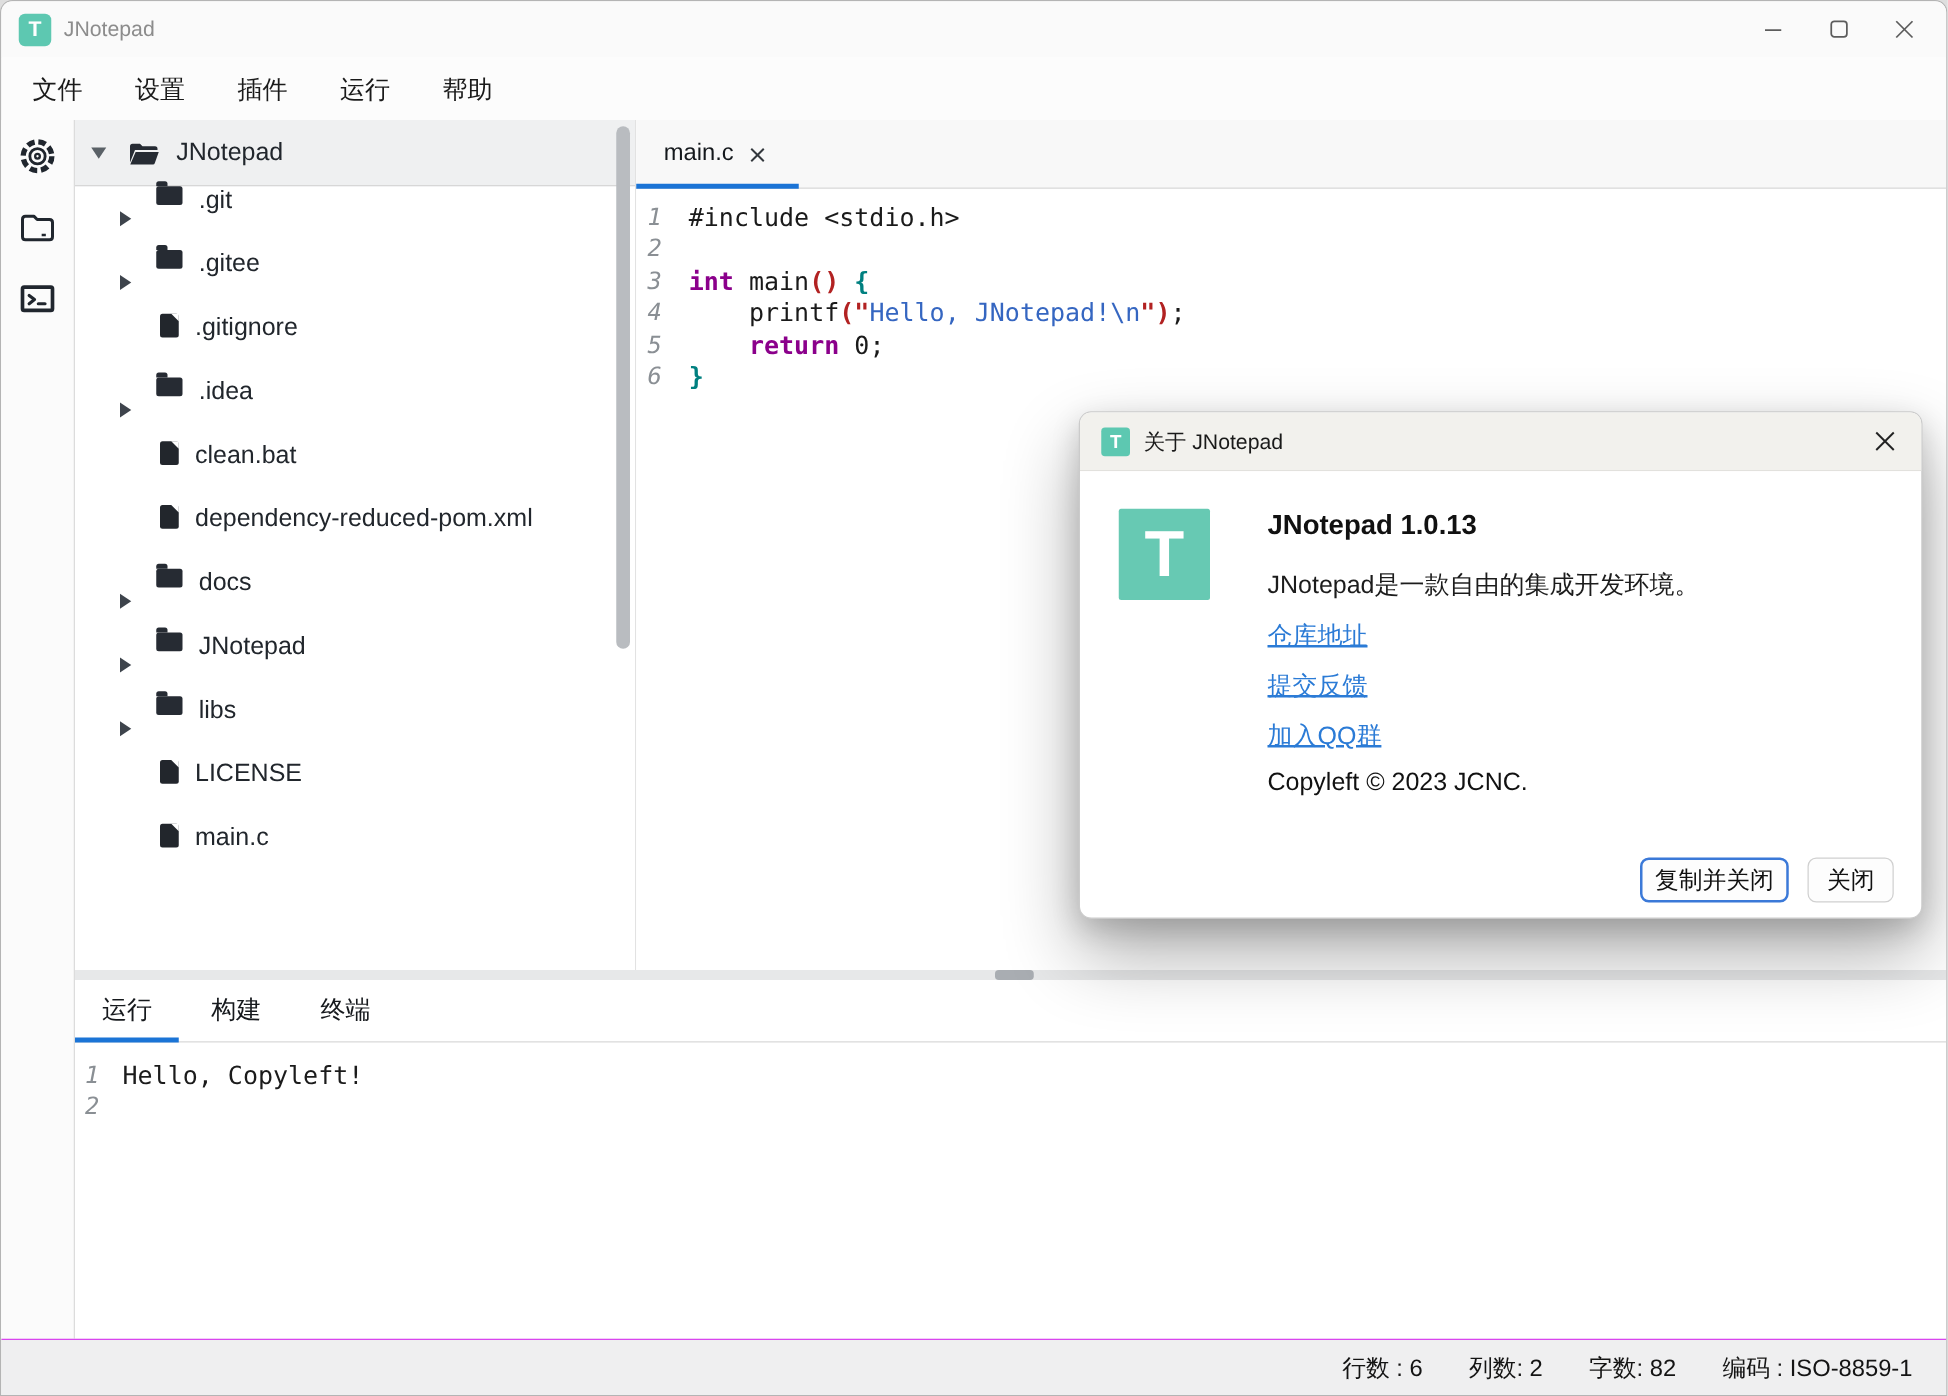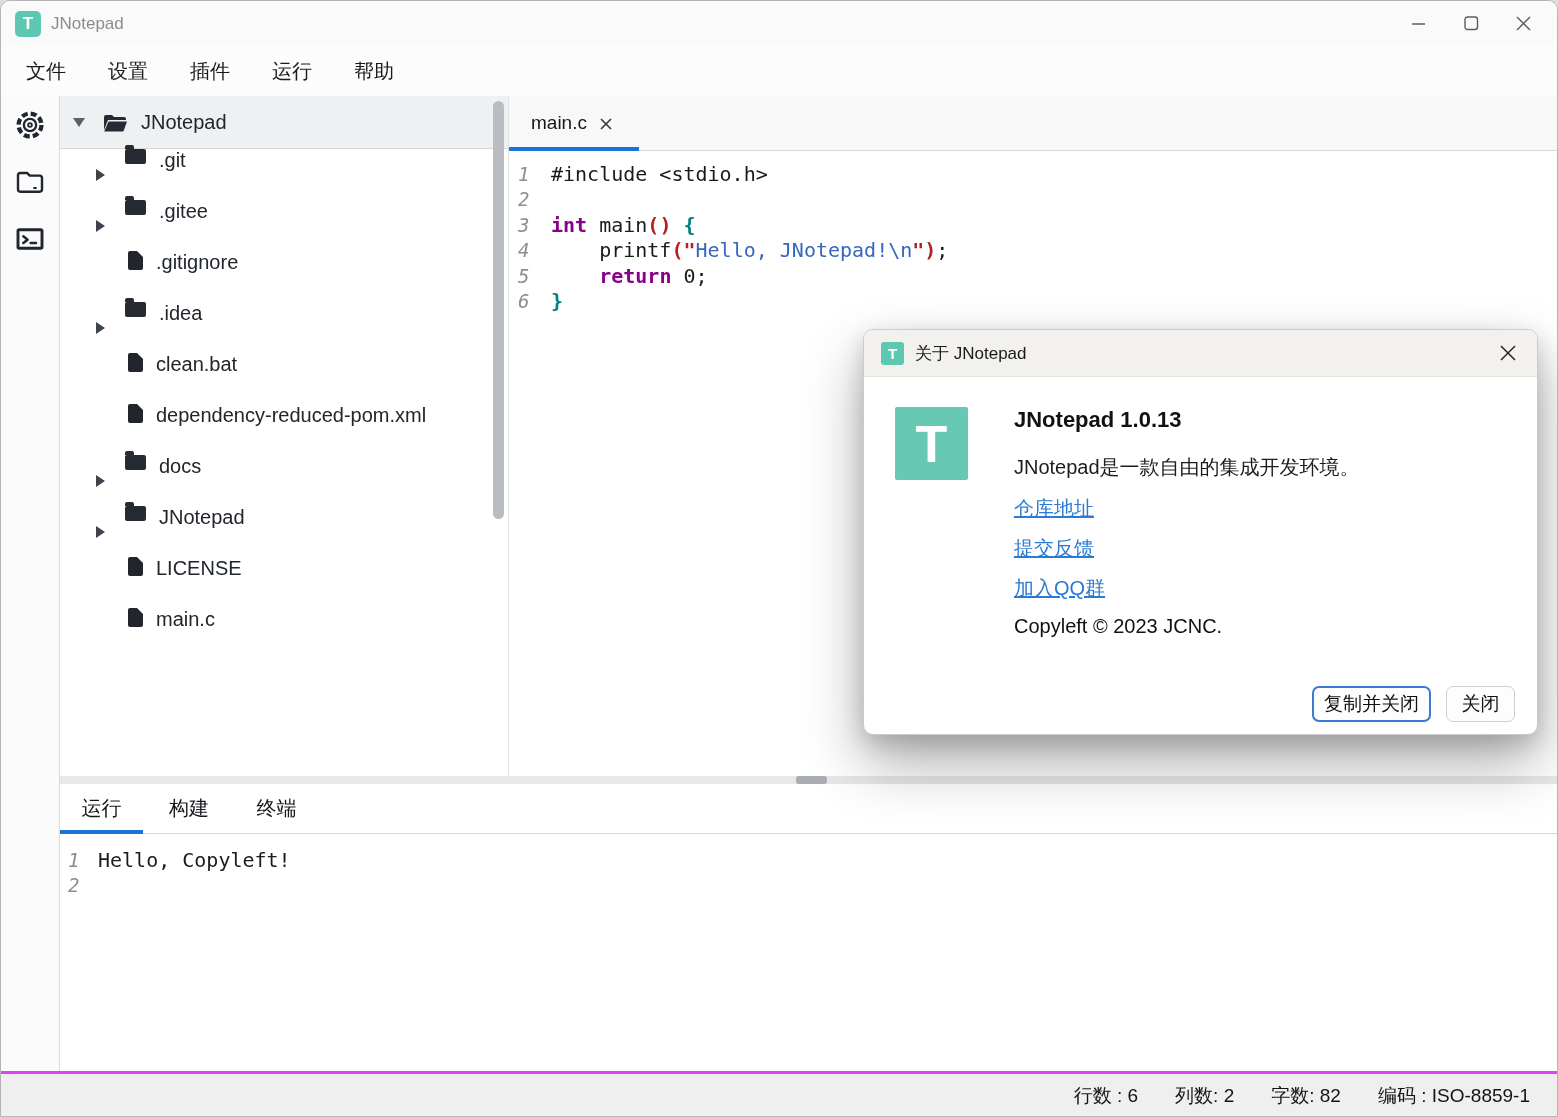--- a/index.html
+++ b/index.html
@@ -83,21 +83,21 @@
   .btab { display:inline-block; width:83px; text-align:center; line-height:49px;
           font-size:20px; color:#16191d; }
   .btab-underline { position:absolute; left:0; bottom:-1px; width:83px; height:4px; background:#1b74d6; }
   .output { padding-top:14px; }
   .ol { display:flex; line-height:24.5px; height:24.5px; }
   .ol .ln { width:38px; padding-left:8px; }
   .ot { font-family:"DejaVu Sans Mono", monospace; font-size:20px; white-space:pre; color:#1b1b1b; }
 
   
   .statusbar { position:absolute; left:0; top:1070px; right:0; height:47px; background:#efeff0;
-               border-top:3px solid #d946ef; display:flex; align-items:center;
+               border-top:1px solid #d946ef; display:flex; align-items:center;
                justify-content:flex-end; gap:37px; padding-right:27px; }
   .status-item { font-size:19px; color:#141414; }
 
   
   .dialog { position:absolute; left:862px; top:328px; width:675px; height:406px; background:#fff;
             border:1px solid #cbcbcb; border-radius:10px;
             box-shadow:0 28px 60px rgba(0,0,0,.32), 0 8px 22px rgba(0,0,0,.16); }
   .dlg-title { height:47px; background:#f2f1ed; border-bottom:1px solid #e2e1dd;
                border-radius:9px 9px 0 0; display:flex; align-items:center; padding-left:17px; }
   .dlg-icon { width:23px; height:23px; border-radius:3px; background:#5dc8b1; color:#fff;
@@ -236,20 +236,27 @@
         <span class="tlabel">docs</span>
       </div>
       <div class="trow">
         <span class="chev-slot">
             <span class="chev-right"></span>
           </span>
         <span class="icon-folder"></span>
         <span class="tlabel">JNotepad</span>
       </div>
       <div class="trow">
+        <span class="chev-slot">
+            <span class="chev-right"></span>
+          </span>
+        <span class="icon-folder"></span>
+        <span class="tlabel">libs</span>
+      </div>
+      <div class="trow">
         <span class="chev-slot"></span>
         <span class="icon-file"></span>
         <span class="tlabel">LICENSE</span>
       </div>
       <div class="trow">
         <span class="chev-slot"></span>
         <span class="icon-file"></span>
         <span class="tlabel">main.c</span>
       </div>
 

